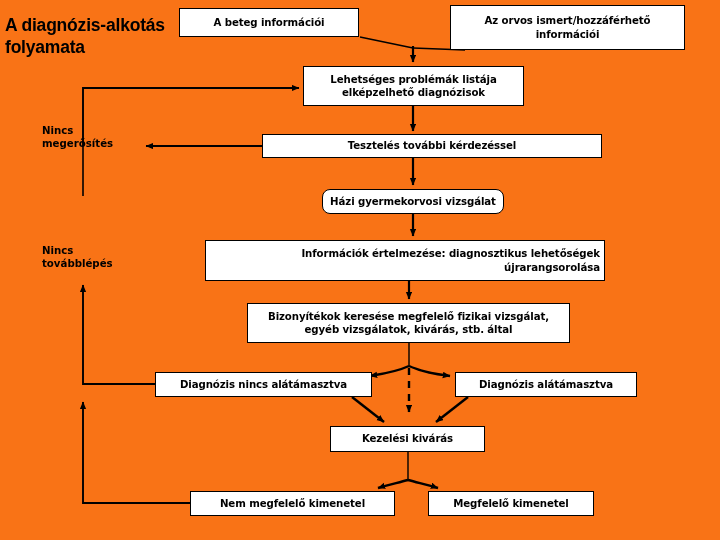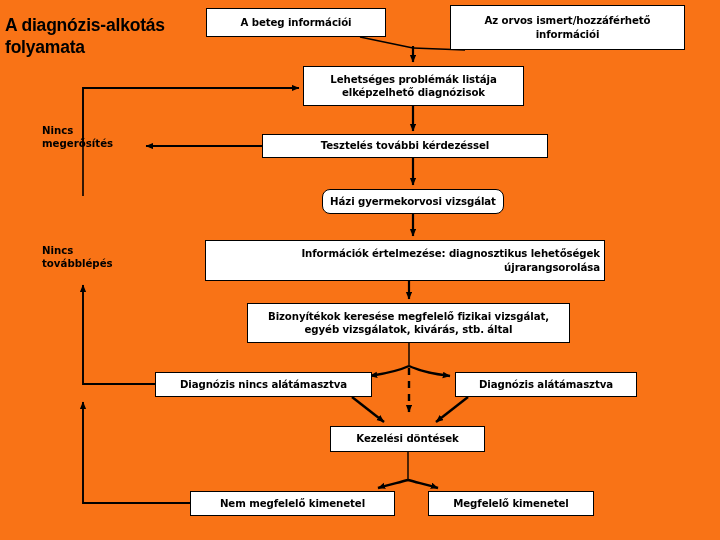--- a/index.html
+++ b/index.html
@@ -110,39 +110,39 @@
 
       <path d="M155,384 L83,384 L83,285" stroke-width="1.9" marker-end="url(#arrow)"></path>
 
       <path d="M190,503 L83,503 L83,402" stroke-width="1.9" marker-end="url(#arrow)"></path>
 
     </g>
   </svg>
 
   <div class="title" style="left:5px; top:14px; width:180px;">A diagnózis-alkotás folyamata</div>
 
-  <div class="node" style="left:206px; top:8px; width:180px; height:29px;">A beteg információi</div>
+  <div class="node" style="left:179px; top:8px; width:180px; height:29px;">A beteg információi</div>
 
   <div class="node" style="left:450px; top:5px; width:235px; height:45px;">Az orvos ismert/hozzáférhető információi</div>
 
   <div class="node" style="left:303px; top:66px; width:221px; height:40px;">Lehetséges problémák listája elképzelhető diagnózisok</div>
 
-  <div class="node" style="left:262px; top:134px; width:286px; height:24px;">Tesztelés további kérdezéssel</div>
+  <div class="node" style="left:262px; top:134px; width:340px; height:24px;">Tesztelés további kérdezéssel</div>
 
   <div class="node" style="left:322px; top:189px; width:182px; height:25px;border-radius:8px;">Házi gyermekorvosi vizsgálat</div>
 
   <div class="node" style="left:205px; top:240px; width:400px; height:41px;text-align:right;">Információk értelmezése: diagnosztikus lehetőségek újrarangsorolása</div>
 
   <div class="node" style="left:247px; top:303px; width:323px; height:40px;">Bizonyítékok keresése megfelelő fizikai vizsgálat, egyéb vizsgálatok, kivárás, stb. által</div>
 
   <div class="node" style="left:155px; top:372px; width:217px; height:25px;">Diagnózis nincs alátámasztva</div>
 
   <div class="node" style="left:455px; top:372px; width:182px; height:25px;">Diagnózis alátámasztva</div>
 
-  <div class="node" style="left:330px; top:426px; width:155px; height:26px;">Kezelési döntések</div>
+  <div class="node" style="left:330px; top:426px; width:155px; height:26px;">Kezelési kivárás</div>
 
   <div class="node" style="left:190px; top:491px; width:205px; height:25px;">Nem megfelelő kimenetel</div>
 
   <div class="node" style="left:428px; top:491px; width:166px; height:25px;">Megfelelő kimenetel</div>
 
   <div class="side-label" style="left:42px; top:124px;">Nincs
 megerősítés</div>
 
   <div class="side-label" style="left:42px; top:244px;">Nincs
 továbblépés</div>

